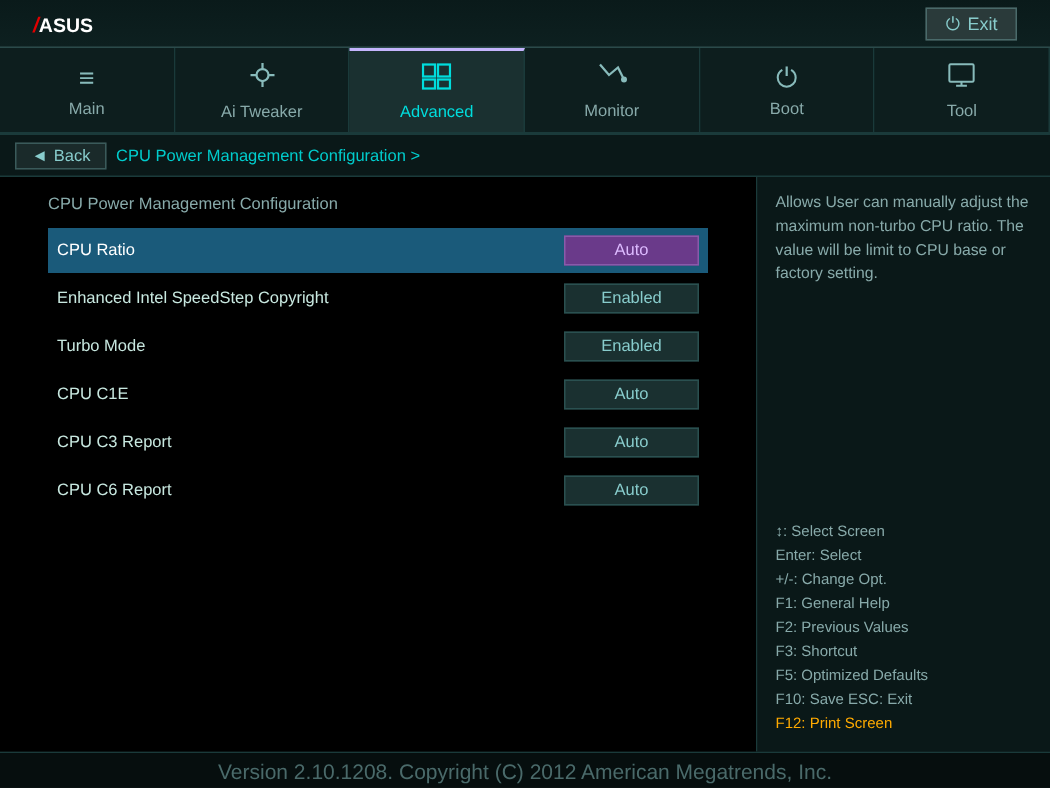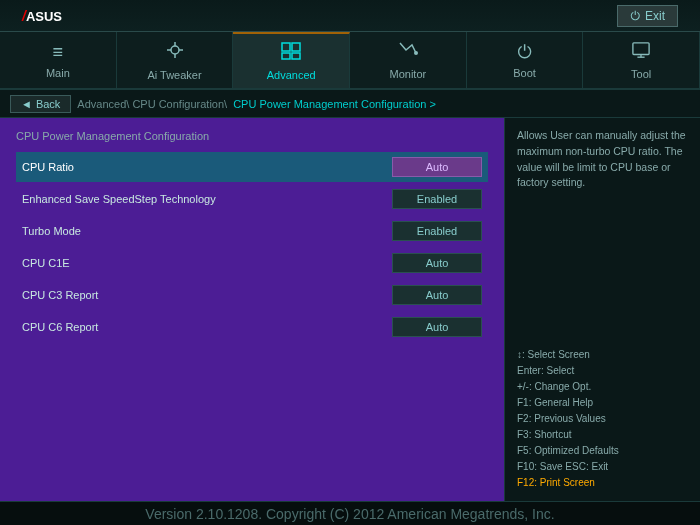--- a/index.html
+++ b/index.html
@@ -70,21 +70,21 @@
       border-right: 1px solid #1a3a3a;
       padding: 6px 4px;
       background: #0d1e1e;
       color: #88aaaa;
       font-size: 11px;
       font-family: Arial, sans-serif;
     }
     .nav-tab.active {
       background: #1a3030;
       color: #00dddd;
-      border-top: 2px solid #a16207;
+      border-top: 2px solid #c4b5fd;
       border-bottom: none;
     }
     .tab-icon {
       font-size: 18px;
       color: #88bbbb;
     }
     .nav-tab.active .tab-icon {
       color: #00dddd;
     }
 
@@ -124,22 +124,22 @@
 
     
     #main-content {
       display: flex;
       height: calc(525px - 32px - 58px - 28px - 24px);
     }
 
     
     #left-panel {
       flex: 1;
-      padding: 12px 16px;
-      background: #4c1d95;
+      padding: 12px 32px;
+      background: #000000;
       border-right: 1px solid #1a3a3a;
     }
     #section-title {
       color: #88aaaa;
       font-size: 11px;
       margin-bottom: 10px;
       font-family: Arial, sans-serif;
     }
     .config-row {
       display: flex;
@@ -291,35 +291,34 @@
     </span>
     <span>Tool</span>
   </div>
 </div>
 
 <div id="breadcrumb-bar">
   <button id="back-btn">
     <span>◄</span>
     <span> Back</span>
   </button>
-  <span id="breadcrumb-text">Advanced\ CPU Configuration\</span>
   <span id="breadcrumb-current"> CPU Power Management Configuration &gt;</span>
 </div>
 
 <div id="main-content">
 
   <div id="left-panel">
     <div id="section-title">CPU Power Management Configuration</div>
 
     <div class="config-row selected">
       <span class="config-label">CPU Ratio</span>
       <button class="config-value-btn highlight">Auto</button>
     </div>
     <div class="config-row">
-      <span class="config-label">Enhanced Save SpeedStep Technology</span>
+      <span class="config-label">Enhanced Intel SpeedStep Copyright</span>
       <button class="config-value-btn">Enabled</button>
     </div>
     <div class="config-row">
       <span class="config-label">Turbo Mode</span>
       <button class="config-value-btn">Enabled</button>
     </div>
     <div class="config-row">
       <span class="config-label">CPU C1E</span>
       <button class="config-value-btn">Auto</button>
     </div>

